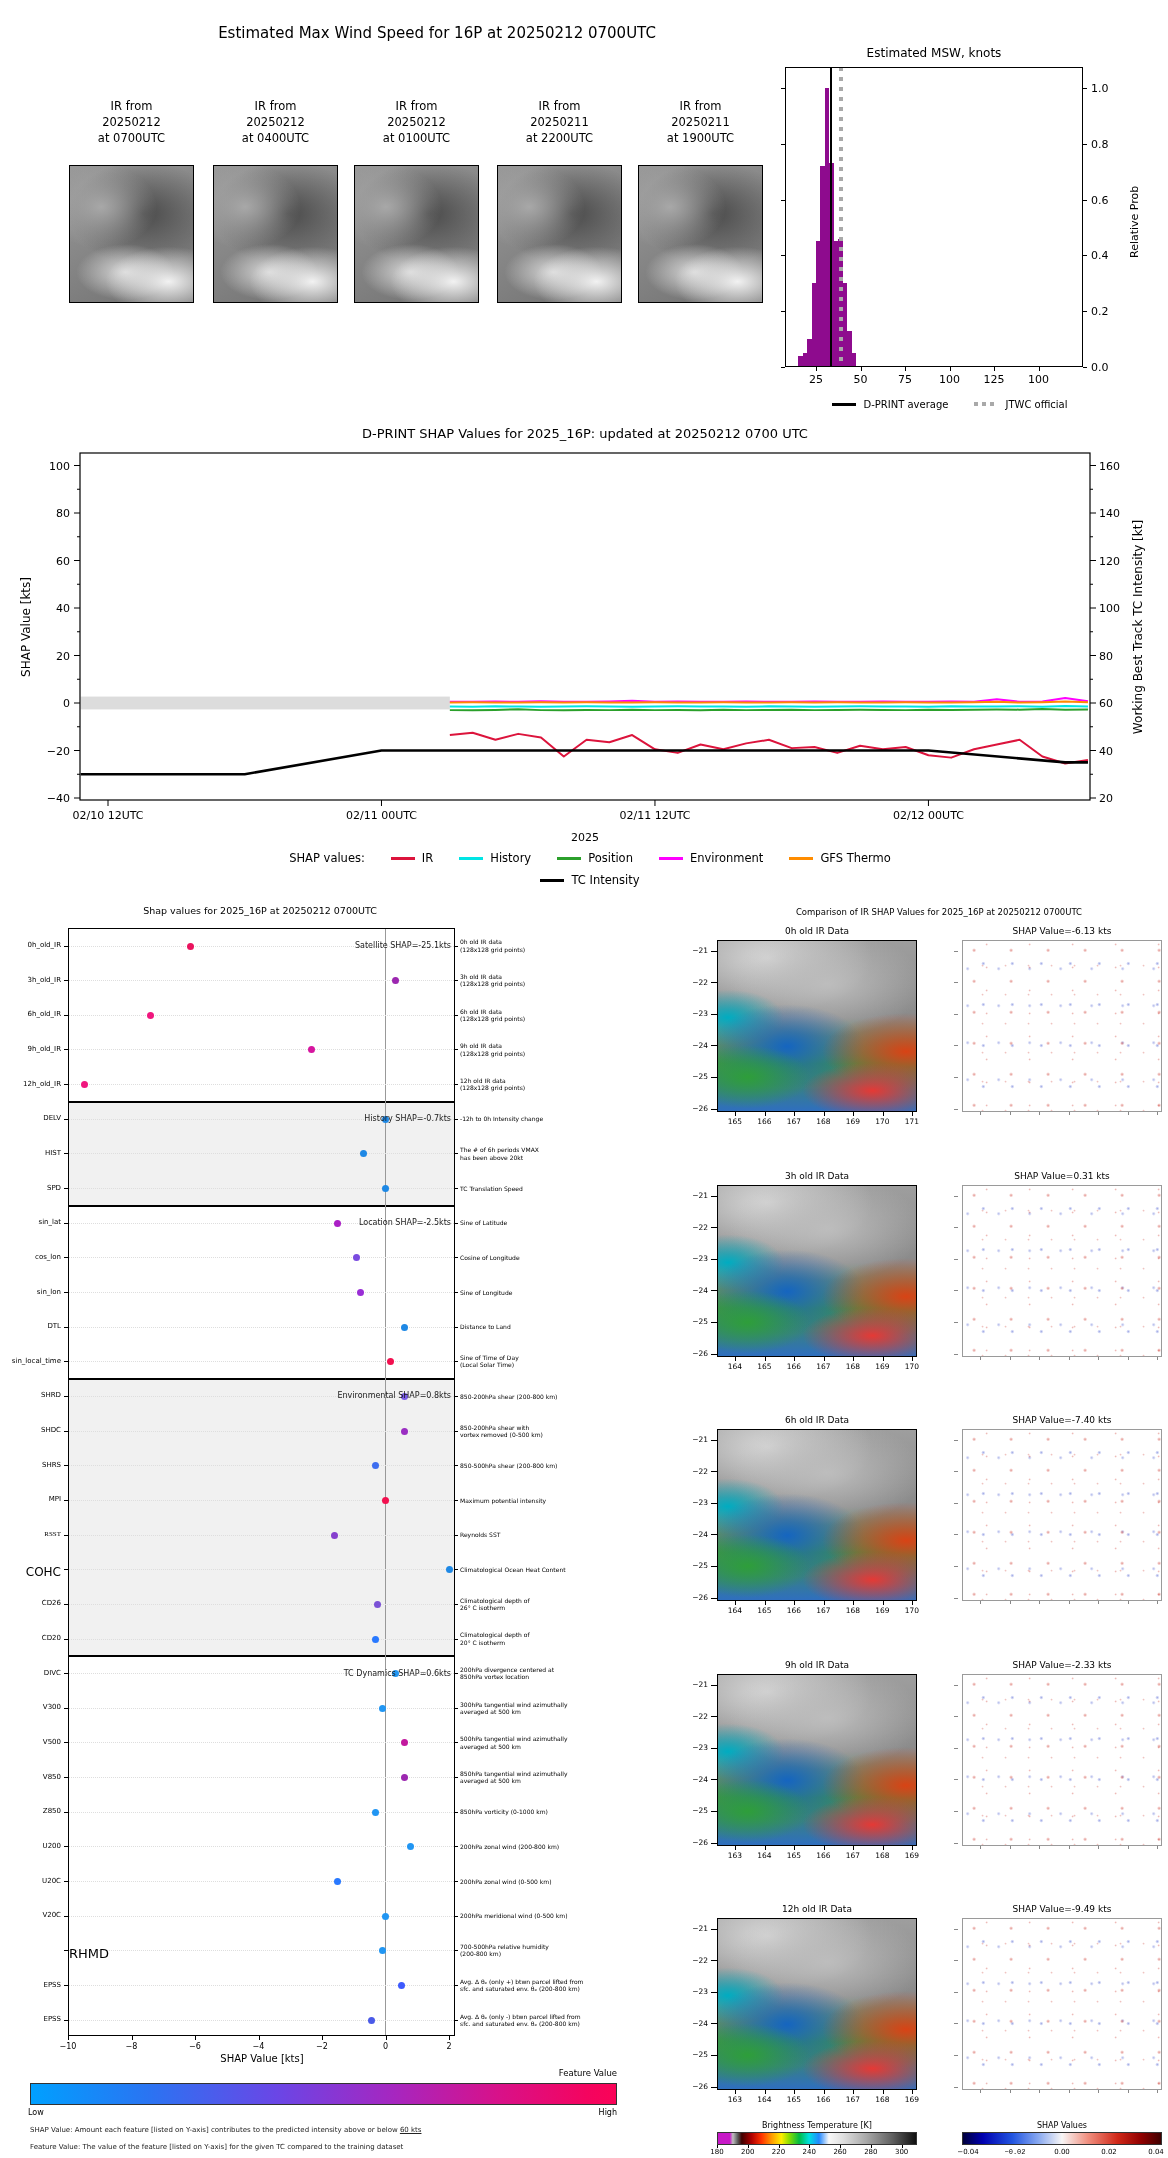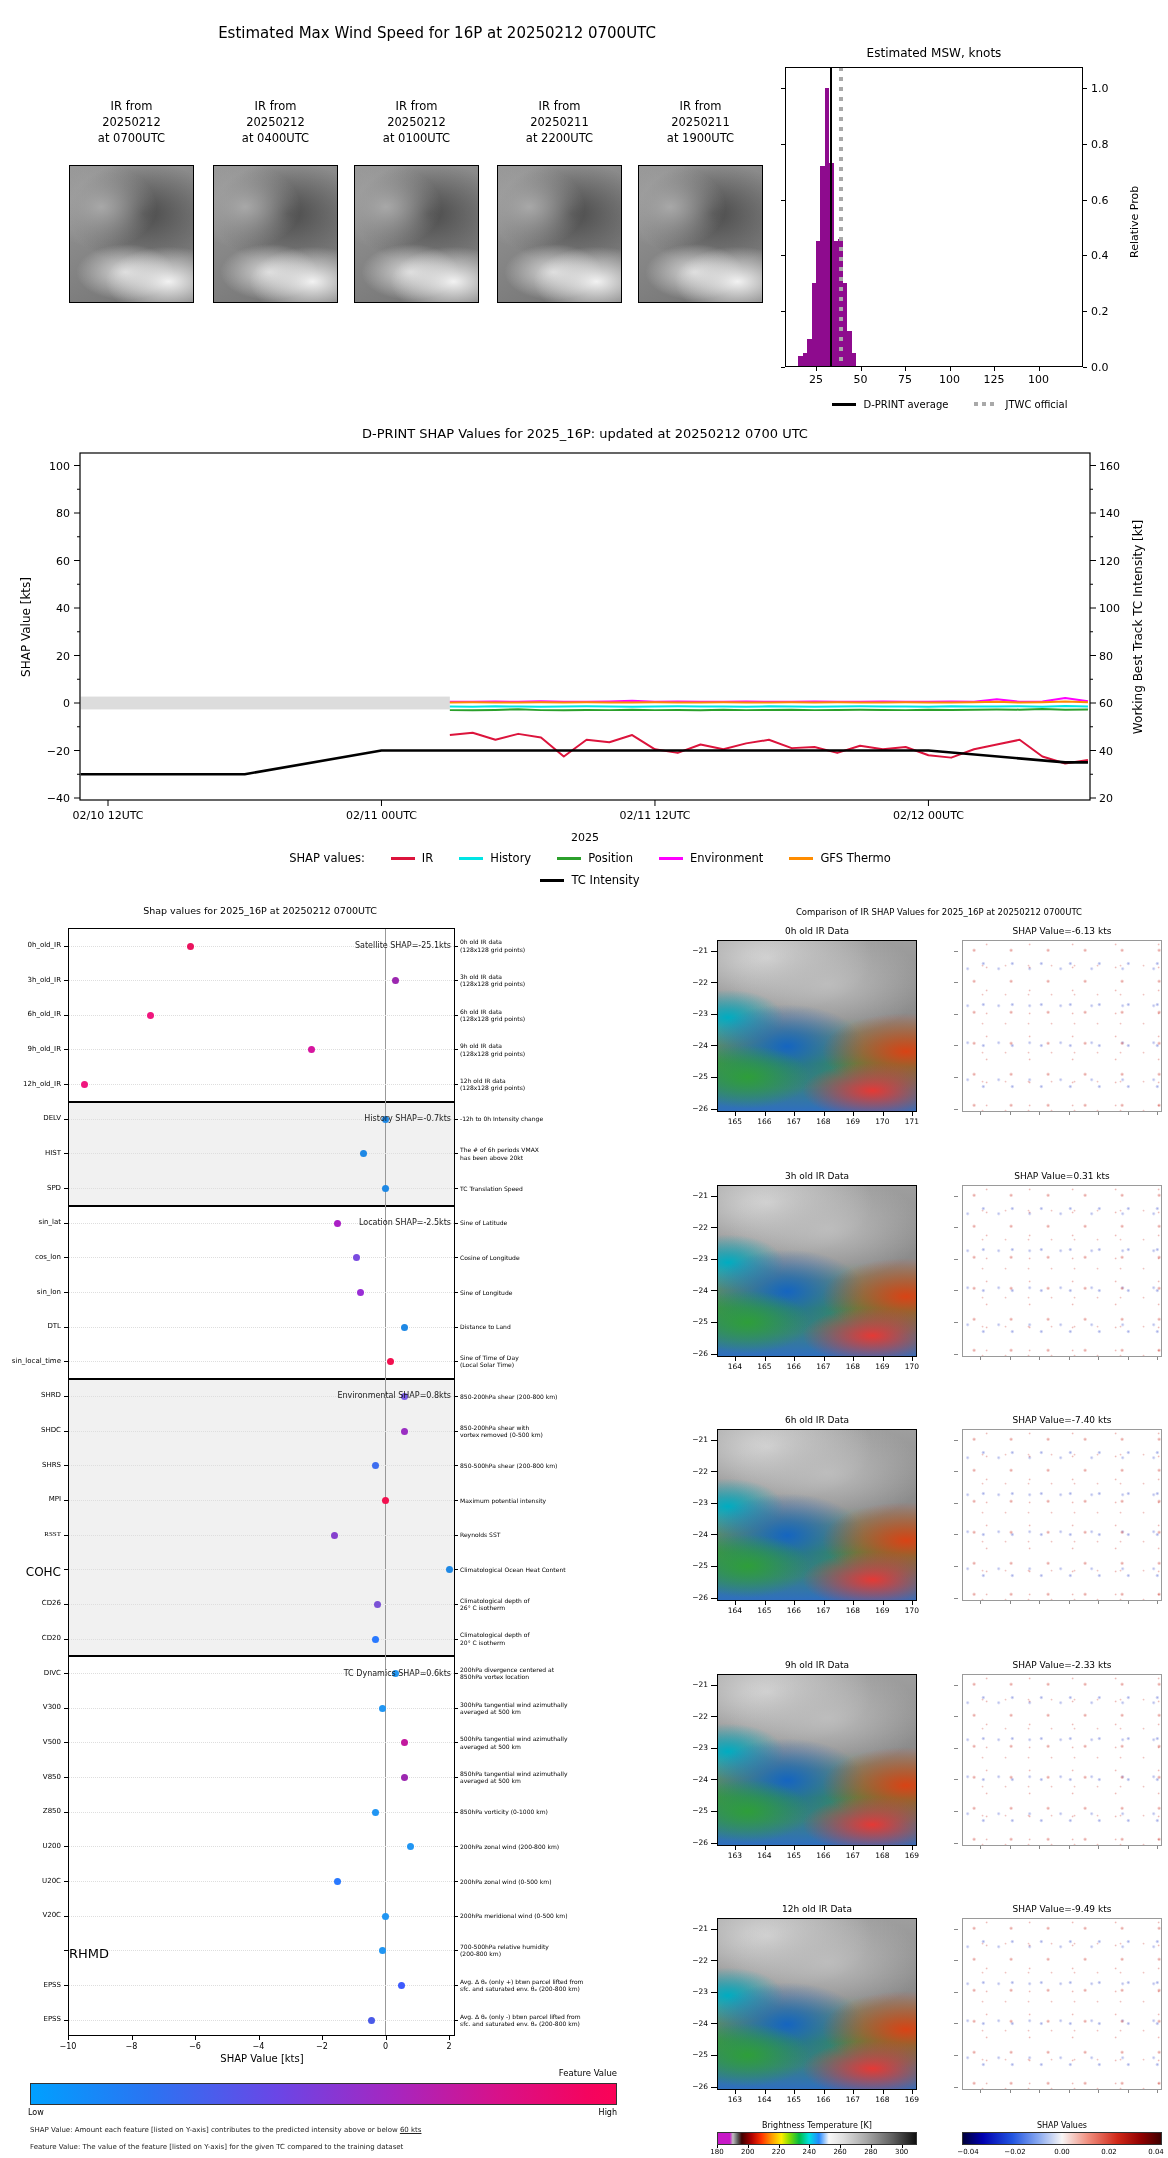--- a/index.html
+++ b/index.html
@@ -694,17 +694,17 @@
     <div style="position: absolute; left: 797.308px; top: 2148px; width: 24px; font-size: 7px; text-align: center;">240</div>
     <div style="position: absolute; left: 840.077px; top: 2145px; width: 1px; height: 3px; background: rgb(0, 0, 0);"></div>
     <div style="position: absolute; left: 828.077px; top: 2148px; width: 24px; font-size: 7px; text-align: center;">260</div>
     <div style="position: absolute; left: 870.846px; top: 2145px; width: 1px; height: 3px; background: rgb(0, 0, 0);"></div>
     <div style="position: absolute; left: 858.846px; top: 2148px; width: 24px; font-size: 7px; text-align: center;">280</div>
     <div style="position: absolute; left: 901.615px; top: 2145px; width: 1px; height: 3px; background: rgb(0, 0, 0);"></div>
     <div style="position: absolute; left: 889.615px; top: 2148px; width: 24px; font-size: 7px; text-align: center;">300</div>
     <div style="position: absolute; left: 962px; top: 2121px; width: 200px; font-size: 8px; text-align: center;">SHAP Values</div>
     <div class="grad-shap" style="position: absolute; left: 962px; top: 2132px; width: 200px; height: 13px; border: 1px solid rgb(51, 51, 51);"></div>
     <div style="position: absolute; left: 952px; top: 2148px; width: 32px; font-size: 7px; text-align: center;">−0.04</div>
-    <div style="position: absolute; left: 999px; top: 2148px; width: 32px; font-size: 7px; text-align: center;">−0.02</div>
+    <div style="position: absolute; left: 999px; top: 2148px; width: 32px; font-size: 7px; text-align: center; font-family: Liberation Mono, monospace;">−0.02</div>
     <div style="position: absolute; left: 1046px; top: 2148px; width: 32px; font-size: 7px; text-align: center;">0.00</div>
     <div style="position: absolute; left: 1093px; top: 2148px; width: 32px; font-size: 7px; text-align: center;">0.02</div>
     <div style="position: absolute; left: 1140px; top: 2148px; width: 32px; font-size: 7px; text-align: center;">0.04</div>
   </div>
 
 </body></html>

